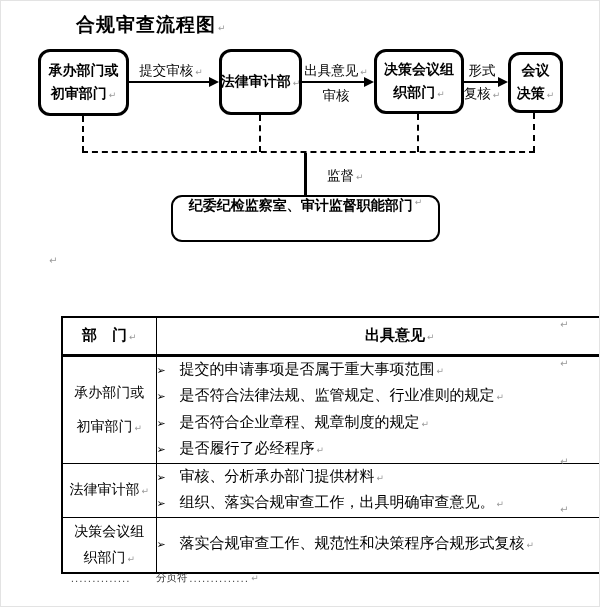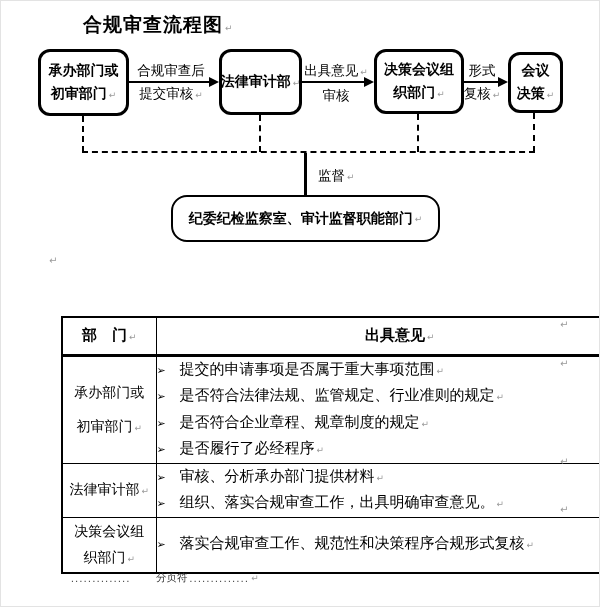--- a/index.html
+++ b/index.html
@@ -22,22 +22,22 @@
     border-left:10px solid #000; border-top:5.5px solid transparent; border-bottom:5.5px solid transparent;
   }
   .arrow-label{
     position:absolute; text-align:center; font-size:13.5px; line-height:23px; white-space:nowrap;
   }
   .dash-v{position:absolute; width:0; border-left:2.5px dashed #000;}
   .dash-h{position:absolute; height:0; border-top:2.5px dashed #000;}
   .solid-v{position:absolute; width:2.5px; background:#000;}
   .supervise-label{position:absolute; font-size:13.5px; white-space:nowrap;}
   .supervisor-box{
-    position:absolute; border:2.5px solid #000; border-radius:16px; background:#fff;
-    display:flex; justify-content:center; align-items:center;
+    position:absolute; border:2.5px solid #000; border-radius:11px; background:#fff;
+    display:flex; justify-content:center; 
     font-weight:bold; font-size:14px; white-space:nowrap; box-sizing:border-box;
   }
   .section-title{font-weight:bold; font-size:17.5px; letter-spacing:0.5px; white-space:nowrap;}
   table.review{
     position:absolute; left:60px; top:315px; width:584px;
     border-collapse:collapse; table-layout:fixed; border:2px solid #000;
   }
   table.review th, table.review td{
     border:1.5px solid #000; padding:0; vertical-align:middle; box-sizing:border-box;
   }
@@ -58,21 +58,21 @@
     font-size:10px; color:#333; white-space:nowrap;
   }
   .footer-break .dots{letter-spacing:1.5px; font-size:10px;}
   .footer-break .pb-label{font-size:10.5px; padding:0 2px;margin-left:23px;}
 </style>
 </head>
 <body>
 
 <div class="page">
 
-  <div class="abs doc-title" style="left:82px; top:11px;">
+  <div class="abs doc-title" style="left:75px; top:11px;">
     <span>合规审查流程图</span><span class="pmark">↵</span>
   </div>
 
   <div class="flow-box" style="left:37px; top:48px; width:91px; height:67px;">
     <div>承办部门或</div>
     <div><span>初审部门</span><span class="pmark">↵</span></div>
   </div>
 
   <div class="flow-box" style="left:218px; top:48px; width:83px; height:66px;">
     <div><span>法律审计部</span><span class="pmark">↵</span></div>
@@ -84,21 +84,20 @@
   </div>
 
   <div class="flow-box" style="left:507px; top:51px; width:55px; height:61px;">
     <div>会议</div>
     <div><span>决策</span><span class="pmark">↵</span></div>
   </div>
 
   <div class="arrow-line" style="left:128px; top:80px; width:81px;"></div>
   <div class="arrow-head" style="left:208px; top:76px;"></div>
   <div class="arrow-label" style="left:124px; top:58px; width:92px;">
-    <div><span>合规审查后</span></div>
     <div><span>提交审核</span><span class="pmark">↵</span></div>
   </div>
 
   <div class="arrow-line" style="left:301px; top:80px; width:63px;"></div>
   <div class="arrow-head" style="left:363px; top:76px;"></div>
   <div class="arrow-label" style="left:301px; top:58px; width:68px;">
     <div><span>出具意见</span><span class="pmark">↵</span></div>
     <div><span>审核</span></div>
   </div>
 
@@ -109,21 +108,21 @@
     <div><span>复核</span><span class="pmark">↵</span></div>
   </div>
 
   <div class="dash-v" style="left:81px;  top:115px; height:36px;"></div>
   <div class="dash-v" style="left:258px; top:114px; height:37px;"></div>
   <div class="dash-v" style="left:416px; top:113px; height:38px;"></div>
   <div class="dash-v" style="left:532px; top:112px; height:39px;"></div>
   <div class="dash-h" style="left:81px; top:150px; width:453px;"></div>
   <div class="solid-v" style="left:303px; top:152px; height:43px;"></div>
 
-  <div class="supervise-label" style="left:317px; top:166px;">
+  <div class="supervise-label" style="left:326px; top:166px;">
     <span>监督</span><span class="pmark">↵</span>
   </div>
 
   <div class="supervisor-box" style="left:170px; top:194px; width:269px; height:47px;">
     <span>纪委纪检监察室、审计监督职能部门</span>
       <span class="pmark">↵</span>
   </div>
 
   <span class="pmark-abs" style="left:48px; top:254px;">↵</span>
 

